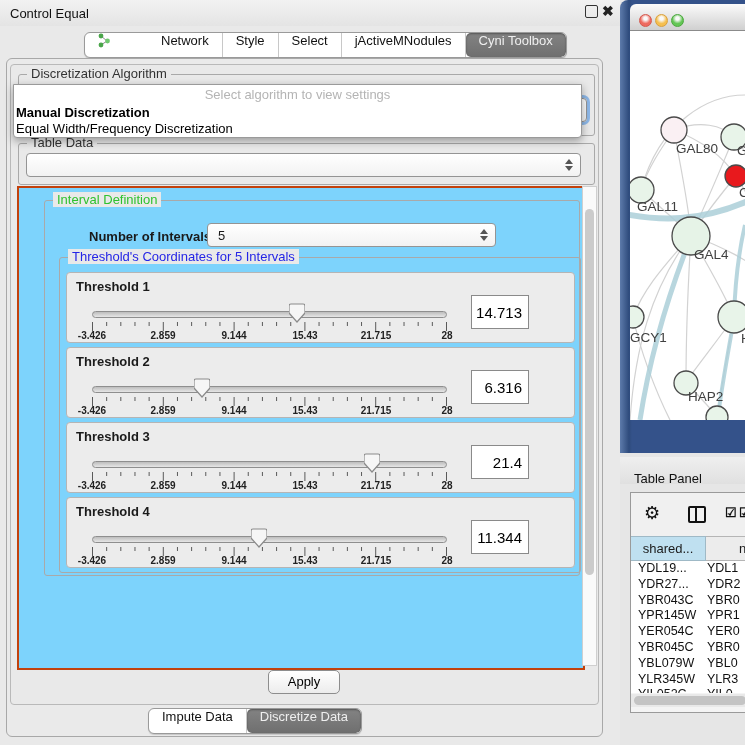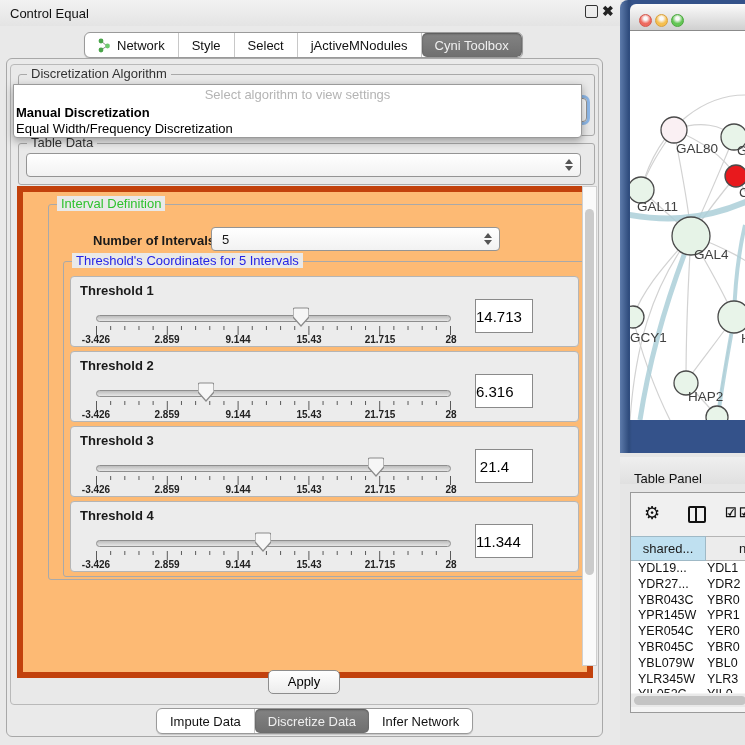--- a/index.html
+++ b/index.html
@@ -12,27 +12,27 @@
   .cp{left:0;top:0;width:620px;height:745px;background:#e9e9e9;}
   .cp-titlebar{left:0;top:0;width:620px;height:26px;background:linear-gradient(#f2f2f2,#e4e4e4);}
   .cp-title{left:10px;top:6px;font-size:13px;color:#111;}
   .win-ico{top:4px;font-size:13px;color:#222;cursor:default;}
   .float-ico{left:585px;top:5px;width:11px;height:11px;border:1.5px solid #333;border-radius:2px;}
   .close-ico{left:602px;top:3px;font-weight:bold;font-size:14px;color:#222;}
 
   
   .seg-bar{display:flex;background:#fff;border:1px solid #9a9a9a;border-radius:6px;
            box-shadow:0 1px 1px rgba(0,0,0,.15);overflow:hidden;align-items:stretch;}
-  .seg{display:flex;align-items:center;justify-content:center;padding:0 13px;
-       font-size:13px;color:#111;border-right:1px solid #c8c8c8;white-space:nowrap;}
+  .seg{display:flex;justify-content:center;padding:0 13px;
+       font-size:13px;color:#111;border-right:1px solid #c8c8c8;white-space:nowrap;gap:44px;}
   .seg:last-child{border-right:none;}
   .seg.sel{background:linear-gradient(#838383,#6f6f6f);color:#efefef;border-radius:5px;
            margin:0;border-right:none;box-shadow:inset 0 1px 2px rgba(0,0,0,.35);}
   .top-tabs{left:84px;top:32px;height:24px;}
-  .bottom-tabs{left:148px;top:708px;height:24px;margin-left:8px;}
+  .bottom-tabs{left:148px;top:708px;height:24px;}
   .net-ico{width:13px;height:15px;margin-right:6px;}
 
   .outer-panel{left:6px;top:58px;width:595px;height:677px;border:1px solid #a8a8a8;
                border-radius:6px;background:#eaeaea;}
   .inner-panel{left:10px;top:64px;width:587px;height:639px;border:1px solid #b9b9b9;
                border-radius:4px;background:#e9e9e9;}
 
   .group{border:1px solid #a9a9a9;border-radius:3px;}
   .group-label{position:absolute;top:-9px;left:8px;background:#e9e9e9;padding:0 4px;font-size:13px;}
   .lbl-green{color:#2fc22f;}
@@ -48,37 +48,37 @@
 
   
   .popup{left:13px;top:84px;width:567px;height:52px;background:#fff;border:1px solid #9a9a9a;
          border-radius:0 0 4px 4px;box-shadow:0 3px 8px rgba(0,0,0,.35);z-index:60;}
   .popup-row{position:absolute;left:0;width:100%;height:17px;line-height:17px;font-size:13px;}
   .popup-ph{top:1px;text-align:center;color:#b4b4b4;}
   .popup-i1{top:19px;padding-left:2px;font-weight:bold;color:#000;box-sizing:border-box;}
   .popup-i2{top:35px;padding-left:2px;color:#000;box-sizing:border-box;}
 
   
-  .viewport{left:17px;top:186px;width:564px;height:480px;border:6px solid #c2410c;
-            background:#fdba74;overflow:hidden;text-decoration:underline;}
+  .viewport{left:17px;top:186px;width:564px;height:480px;border:2px solid #c2410c;
+            background:#7dd3fc;overflow:hidden;text-decoration:underline;}
   .vscroll{left:582px;top:186px;width:15px;height:480px;background:#fafafa;border:1px solid #cfcfcf;box-sizing:border-box;}
   .vthumb{left:2px;width:9px;border-radius:5px;background:#cbcbcb;}
 
   
   .th-panel{position:absolute;left:6px;width:509px;height:71px;background:#ececec;
             border:1px solid #b5b5b5;border-radius:4px;box-sizing:border-box;}
   .th-title{position:absolute;left:9px;top:6px;font-weight:bold;font-size:13px;}
   .track{position:absolute;left:25px;top:38px;width:355px;height:7px;border:1px solid #8e8e8e;
          border-radius:4px;background:linear-gradient(#bdbdbd,#e6e6e6);box-sizing:border-box;}
   .thumb{position:absolute;top:30px;width:16px;height:20px;}
   .ticklbl{position:absolute;top:57px;width:64px;margin-left:-32px;text-align:center;
            font-size:10px;font-weight:bold;color:#222;}
   .val-box{position:absolute;left:404px;top:22px;width:58px;height:34px;background:#fff;
            border:1px solid #8a8a8a;font-size:15px;text-align:right;line-height:34px;
-           padding-right:23px;box-sizing:border-box;color:#000;}
+           padding-right:6px;box-sizing:border-box;color:#000;}
 
   
   .attr-list{position:absolute;left:22px;top:35px;width:470px;height:60px;background:#fff;
              border:1px solid #a5a5a5;overflow:hidden;}
   .attr-item{position:absolute;left:6px;height:16px;line-height:16px;font-size:13px;color:#111;}
   .attr-sb{position:absolute;right:1px;top:1px;width:11px;height:58px;background:#f2f2f2;}
   .attr-sb i{position:absolute;left:1px;top:2px;width:8px;height:40px;background:#b9b9b9;border-radius:4px;}
 
   .apply-btn{left:268px;top:670px;width:70px;height:22px;background:linear-gradient(#ffffff,#ececec);
              border:1px solid #8d8d8d;border-radius:5px;text-align:center;line-height:21px;
@@ -377,23 +377,20 @@
     </div>
 
     <div class="abs apply-btn">Apply</div>
 
     <div class="abs seg-bar bottom-tabs">
       <div class="seg">
         <span>Impute Data</span>
       </div>
       <div class="seg sel">
         <span>Discretize Data</span>
-      </div>
-      <div class="seg">
-        <span>Infer Network</span>
       </div>
     </div>
   </section>
 
   <section class="abs net-frame">
     <div class="abs net-titlebar" style="left:10px;top:4px;width:115px;">
       <span class="tl" style="left: 9px; background: radial-gradient(circle at 50% 32%, rgba(255, 255, 255, 0.8) 0px, rgba(255, 255, 255, 0.8) 18%, rgb(238, 106, 95) 55%); border: 1px solid rgb(212, 87, 76);"></span>
       <span class="tl" style="left: 25px; background: radial-gradient(circle at 50% 32%, rgba(255, 255, 255, 0.8) 0px, rgba(255, 255, 255, 0.8) 18%, rgb(245, 191, 79) 55%); border: 1px solid rgb(217, 160, 60);"></span>
       <span class="tl" style="left: 41px; background: radial-gradient(circle at 50% 32%, rgba(255, 255, 255, 0.8) 0px, rgba(255, 255, 255, 0.8) 18%, rgb(99, 198, 85) 55%); border: 1px solid rgb(74, 167, 61);"></span>
     </div>

